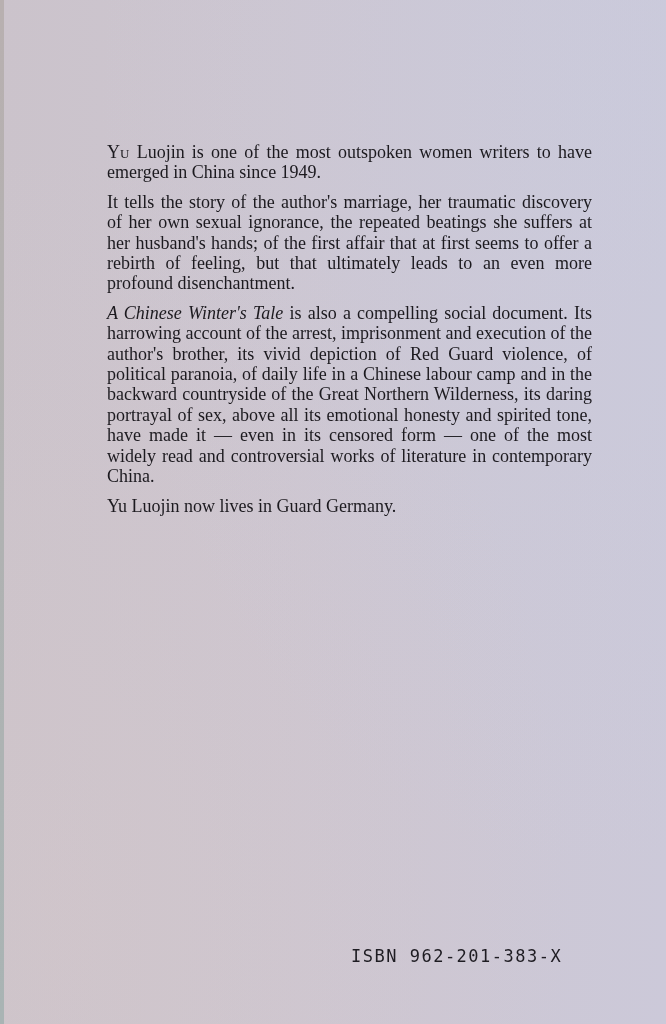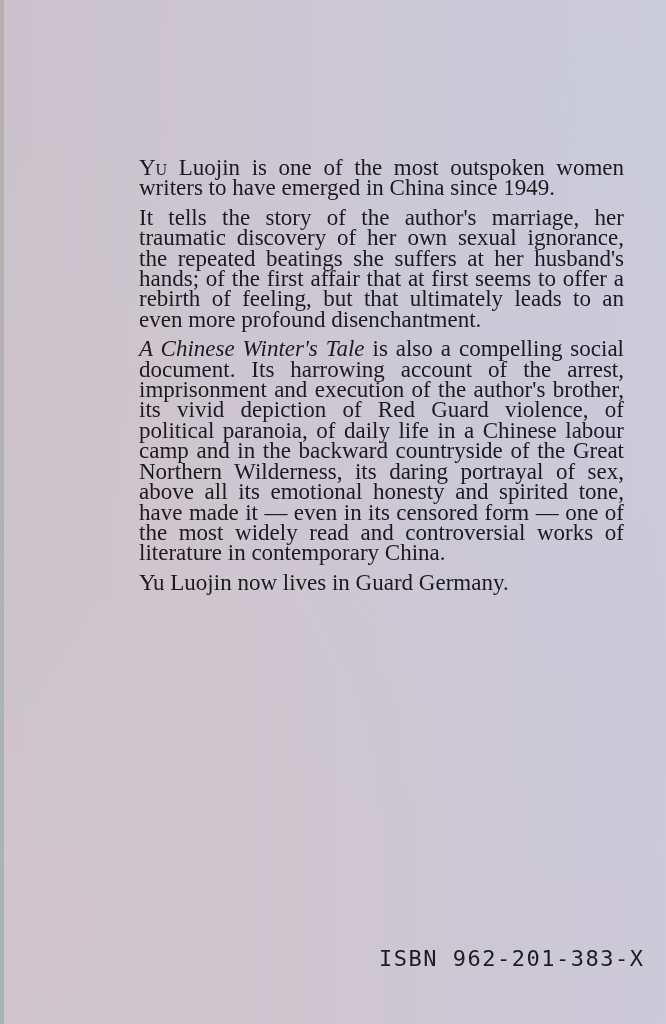--- a/index.html
+++ b/index.html
@@ -23,44 +23,43 @@
     }
     .left-edge {
       position: absolute;
       left: 0; top: 0;
       width: 4px; height: 1024px;
       background: linear-gradient(180deg, #b8b0b0, #a9b4b4);
     }
     .blurb {
       position: absolute;
       left: 107px;
-      top: 158px;
+      top: 142px;
       width: 485px;
       font-family: "Liberation Serif", "DejaVu Serif", serif;
-      font-size: 23px;
+      font-size: 18px;
       line-height: 20.4px;
       color: #1c1a1f;
       text-align: justify;
-      margin-left: 32px;
     }
     .blurb p {
       margin: 0 0 9px 0;
     }
     .blurb em {
       font-style: italic;
     }
     .smallcaps {
       font-variant: small-caps;
     }
     .isbn {
       position: absolute;
-      left: 379px;
+      left: 351px;
       top: 946px;
       font-family: "DejaVu Sans Mono", "Liberation Mono", monospace;
-      font-size: 22px;
+      font-size: 17px;
       letter-spacing: 1.5px;
       color: #1e1c22;
     }
   </style>
 </head>
 <body>
 
 <div class="cover"></div>
 <div class="left-edge"></div>
 

